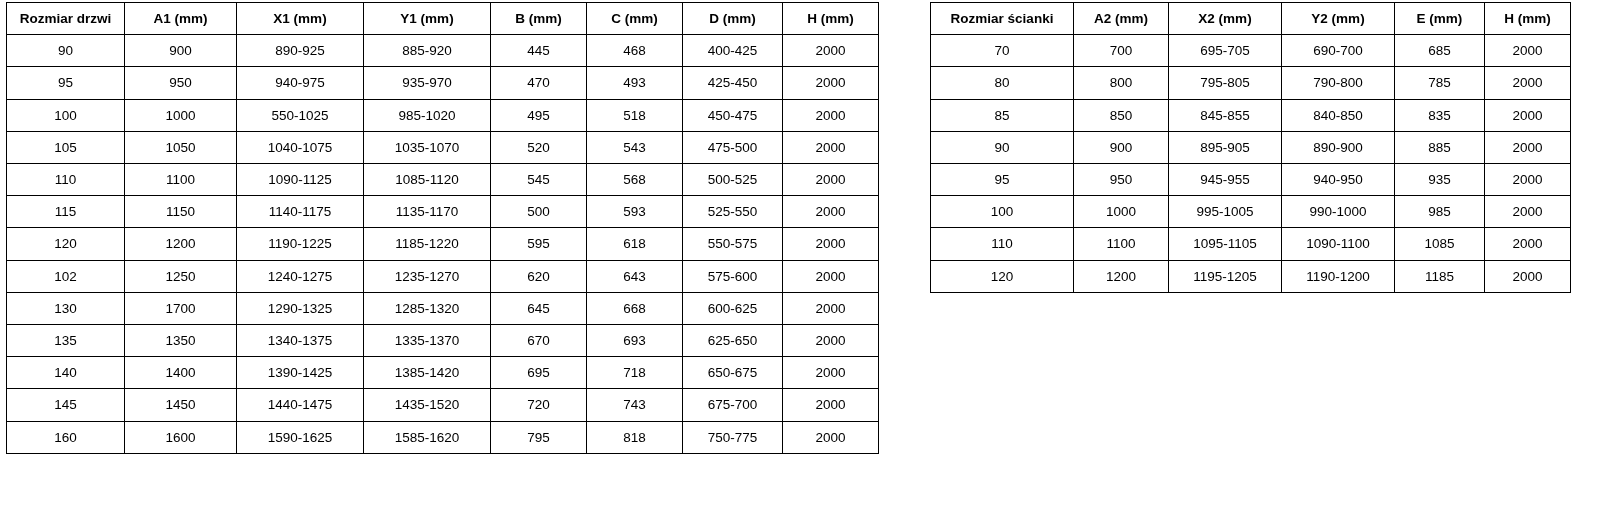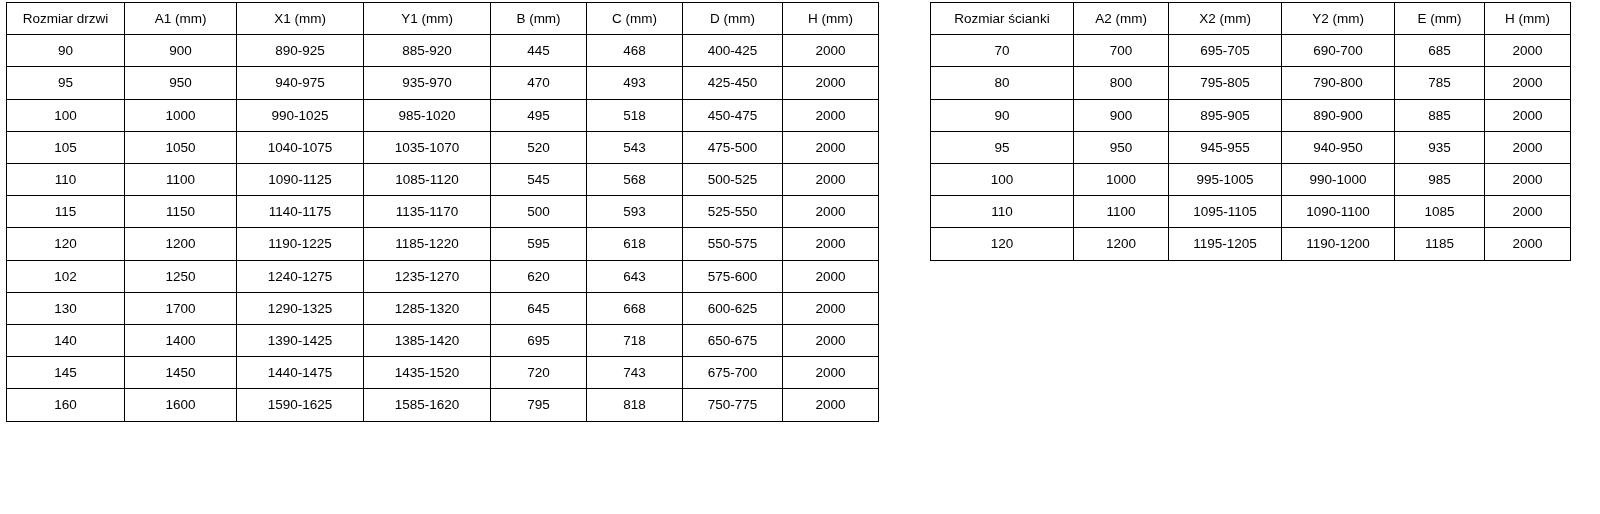--- a/index.html
+++ b/index.html
@@ -28,21 +28,21 @@
     text-align: center;
     vertical-align: middle;
     font-size: 13.5px;
     font-weight: normal;
     padding: 0;
     height: 31.2px;
     line-height: 31.2px;
     white-space: nowrap;
   }
   table th {
-    font-weight: normal;
+    font-weight: bold;
     font-size: 13.5px;
   }
 
   
   .table-doors {
     position: absolute;
     left: 6px;
     top: 2px;
     width: 832px;
   }
@@ -115,21 +115,21 @@
         <td>940-975</td>
         <td>935-970</td>
         <td>470</td>
         <td>493</td>
         <td>425-450</td>
         <td>2000</td>
       </tr>
       <tr>
         <td>100</td>
         <td>1000</td>
-        <td>990-1025</td>
+        <td>550-1025</td>
         <td>985-1020</td>
         <td>495</td>
         <td>518</td>
         <td>450-475</td>
         <td>2000</td>
       </tr>
       <tr>
         <td>105</td>
         <td>1050</td>
         <td>1040-1075</td>
@@ -180,20 +180,30 @@
         <td>2000</td>
       </tr>
       <tr>
         <td>130</td>
         <td>1700</td>
         <td>1290-1325</td>
         <td>1285-1320</td>
         <td>645</td>
         <td>668</td>
         <td>600-625</td>
+        <td>2000</td>
+      </tr>
+      <tr>
+        <td>135</td>
+        <td>1350</td>
+        <td>1340-1375</td>
+        <td>1335-1370</td>
+        <td>670</td>
+        <td>693</td>
+        <td>625-650</td>
         <td>2000</td>
       </tr>
       <tr>
         <td>140</td>
         <td>1400</td>
         <td>1390-1425</td>
         <td>1385-1420</td>
         <td>695</td>
         <td>718</td>
         <td>650-675</td>
@@ -252,20 +262,28 @@
       </tr>
       <tr>
         <td>80</td>
         <td>800</td>
         <td>795-805</td>
         <td>790-800</td>
         <td>785</td>
         <td>2000</td>
       </tr>
       <tr>
+        <td>85</td>
+        <td>850</td>
+        <td>845-855</td>
+        <td>840-850</td>
+        <td>835</td>
+        <td>2000</td>
+      </tr>
+      <tr>
         <td>90</td>
         <td>900</td>
         <td>895-905</td>
         <td>890-900</td>
         <td>885</td>
         <td>2000</td>
       </tr>
       <tr>
         <td>95</td>
         <td>950</td>

